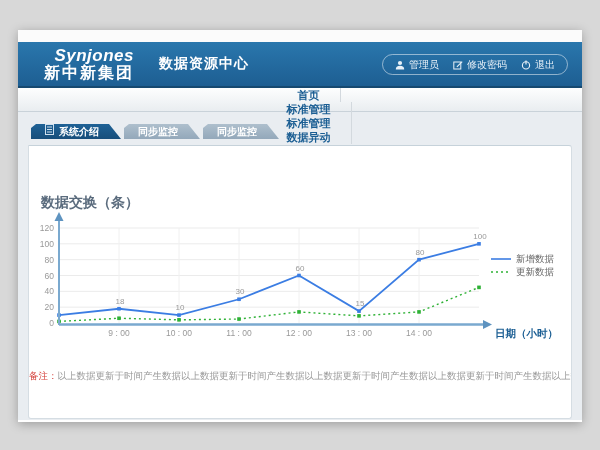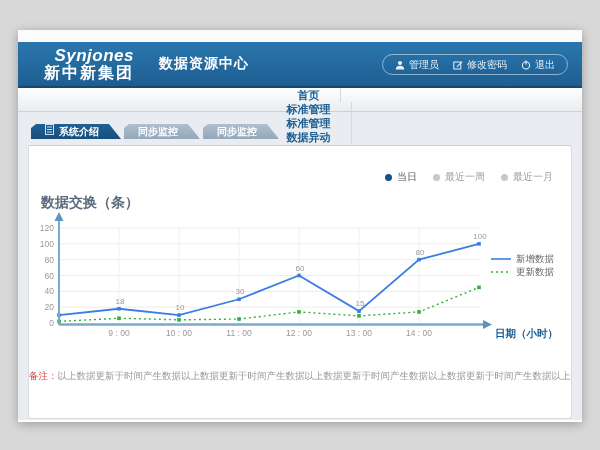--- a/index.html
+++ b/index.html
@@ -133,34 +133,20 @@
       </div>
       <div class="tab inactive">
         <span>同步监控</span>
       </div>
       <div class="tab inactive">
         <span>同步监控</span>
       </div>
     </div>
 
     <div class="panel">
-      <div class="range-row">
-        <div class="range-opt sel">
-          <span class="dot"></span>
-          <span>当日</span>
-        </div>
-        <div class="range-opt unsel">
-          <span class="dot"></span>
-          <span>最近一周</span>
-        </div>
-        <div class="range-opt unsel">
-          <span class="dot"></span>
-          <span>最近一月</span>
-        </div>
-      </div>
 
       <div class="y-title">数据交换（条）</div>
 
       <div class="chart-wrap">
         <svg id="chart-svg" width="536" height="150">
             <text x="21" y="116" text-anchor="end" class="tick">0</text>
             <line x1="26" y1="97.16666666666667" x2="446" y2="97.16666666666667" stroke="#ebebeb" stroke-width="1"></line>
             <text x="21" y="100.16666666666667" text-anchor="end" class="tick">20</text>
             <line x1="26" y1="81.33333333333334" x2="446" y2="81.33333333333334" stroke="#ebebeb" stroke-width="1"></line>
             <text x="21" y="84.33333333333334" text-anchor="end" class="tick">40</text>

